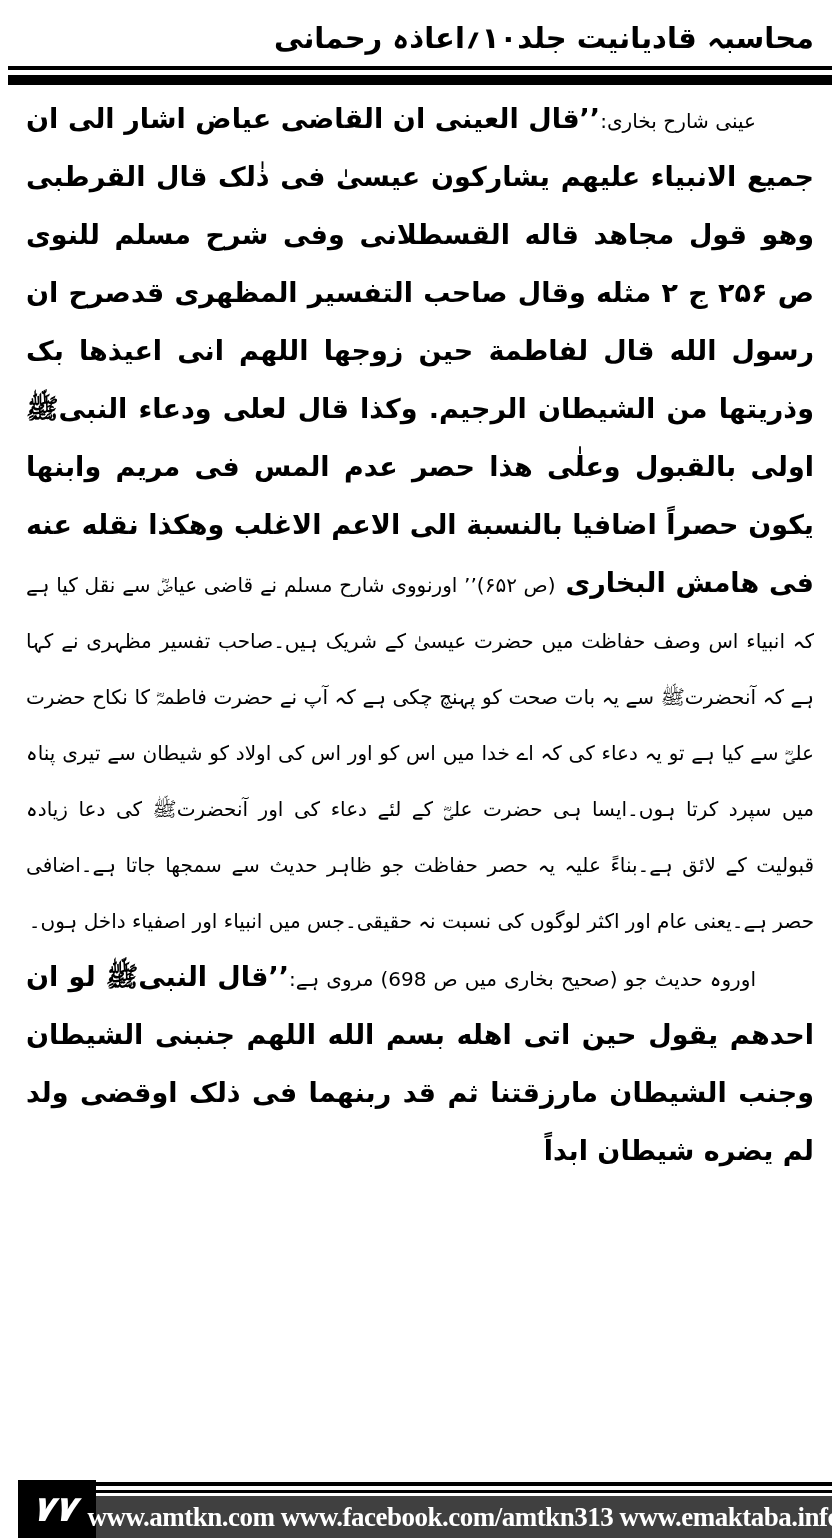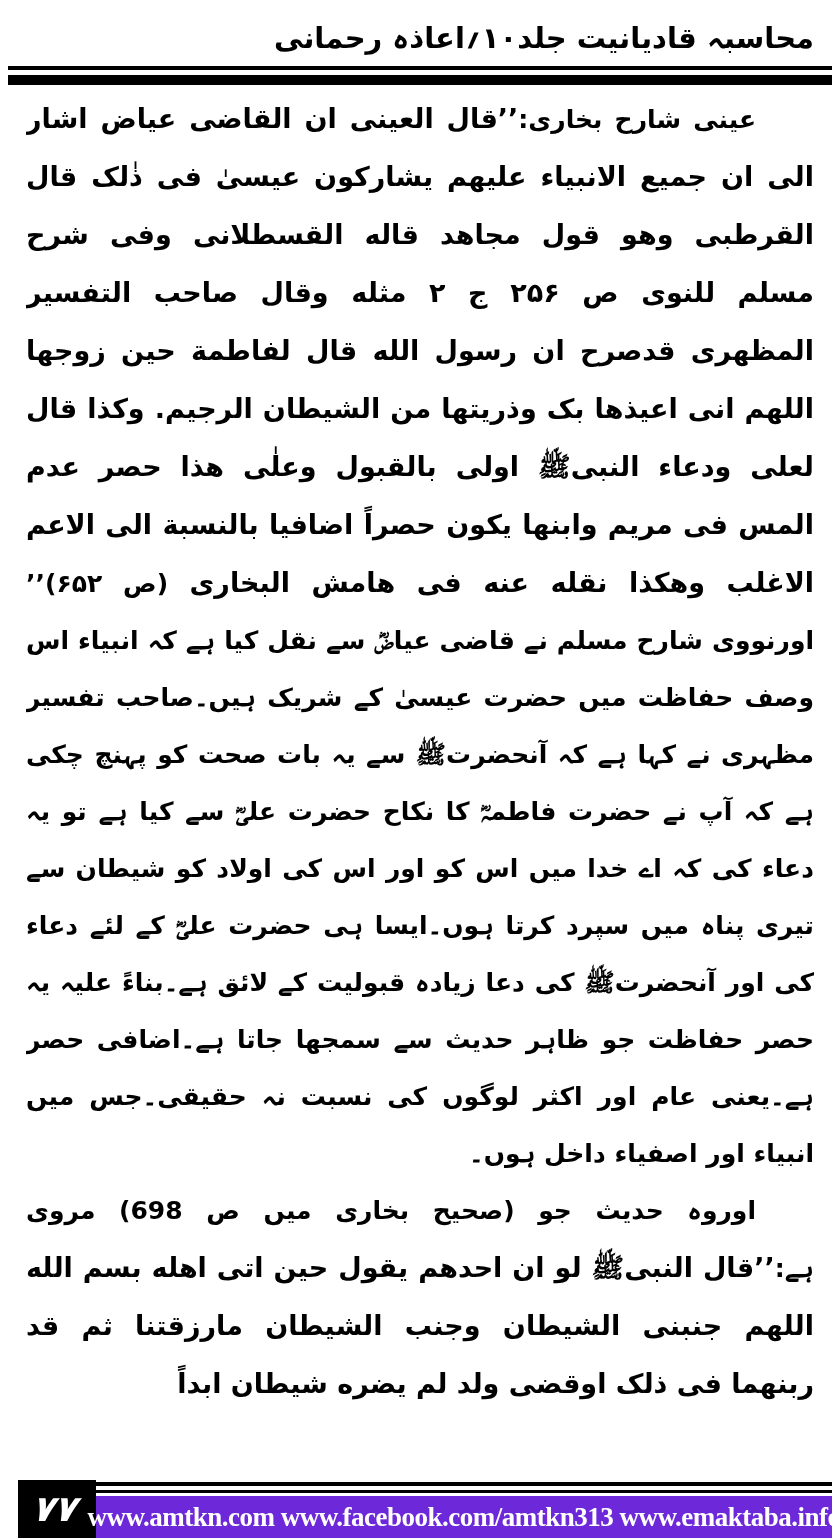--- a/index.html
+++ b/index.html
@@ -42,21 +42,21 @@
     height:1372px;overflow:hidden;
     direction:rtl;
     text-align:justify;
   }
   .para{
     margin:0;padding:0;
     text-indent:58px;
     line-height:54px;
   }
   .ur{
-    font-weight:700;font-size:25px;
+    font-weight:400;font-size:20px;
   }
   .ar{
     font-weight:700;font-size:27px;
   }
   
   .footer{
     position:absolute;bottom:0;left:0;right:0;height:62px;
   }
   .corner-block{
     position:absolute;left:18px;bottom:2px;
@@ -68,21 +68,21 @@
     transform:skewX(-18deg);
     font-family:"DejaVu Sans",sans-serif;
   }
   .footer-right{
     position:absolute;left:96px;right:8px;bottom:2px;
   }
   .rule2 .l1{height:4px;background:#000;}
   .rule2 .g1{height:4px;background:#fff;}
   .rule2 .l2{height:3px;background:#000;}
   .url-bar{
-    margin-top:3px;height:42px;background:#6d28d9;
+    margin-top:3px;height:42px;background:#404040;
     display:flex;align-items:center;justify-content:center;
   }
   .url-text{
     color:#fff;font-family:"Liberation Serif",serif;
     font-weight:700;font-size:27px;white-space:nowrap;
     letter-spacing:-0.5px;
   }
 </style>
 </head>
 <body>

